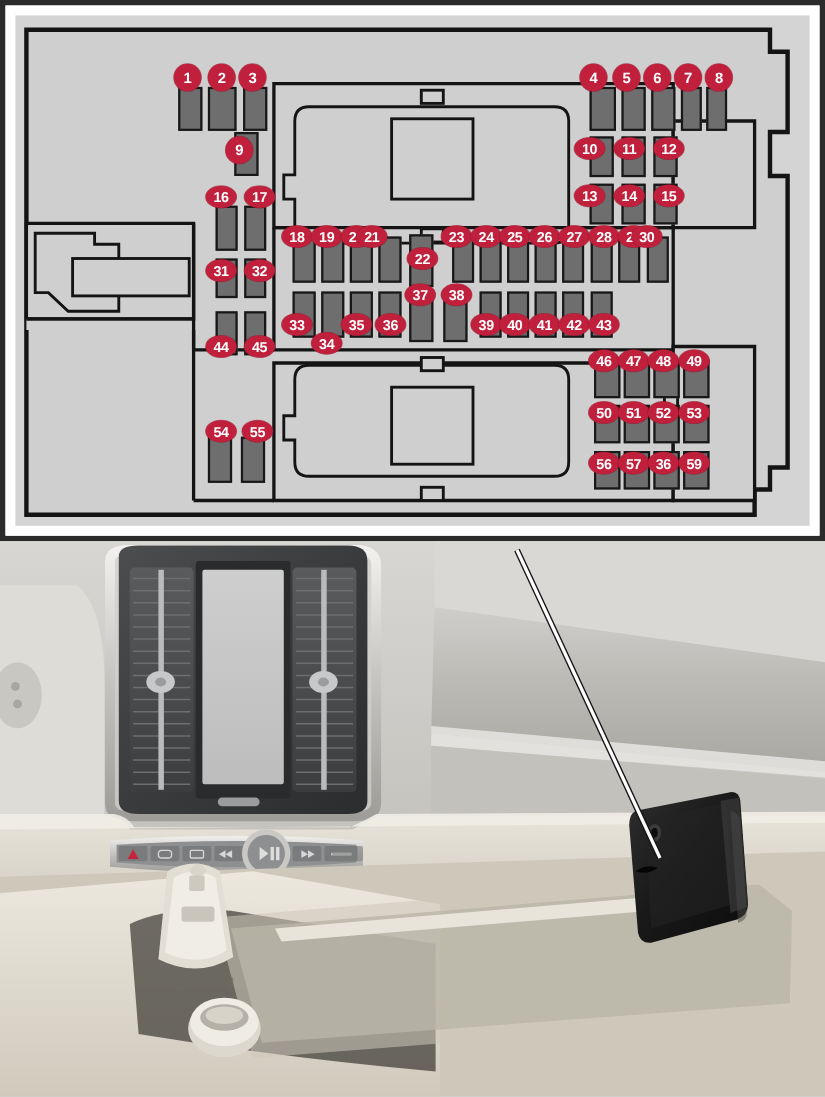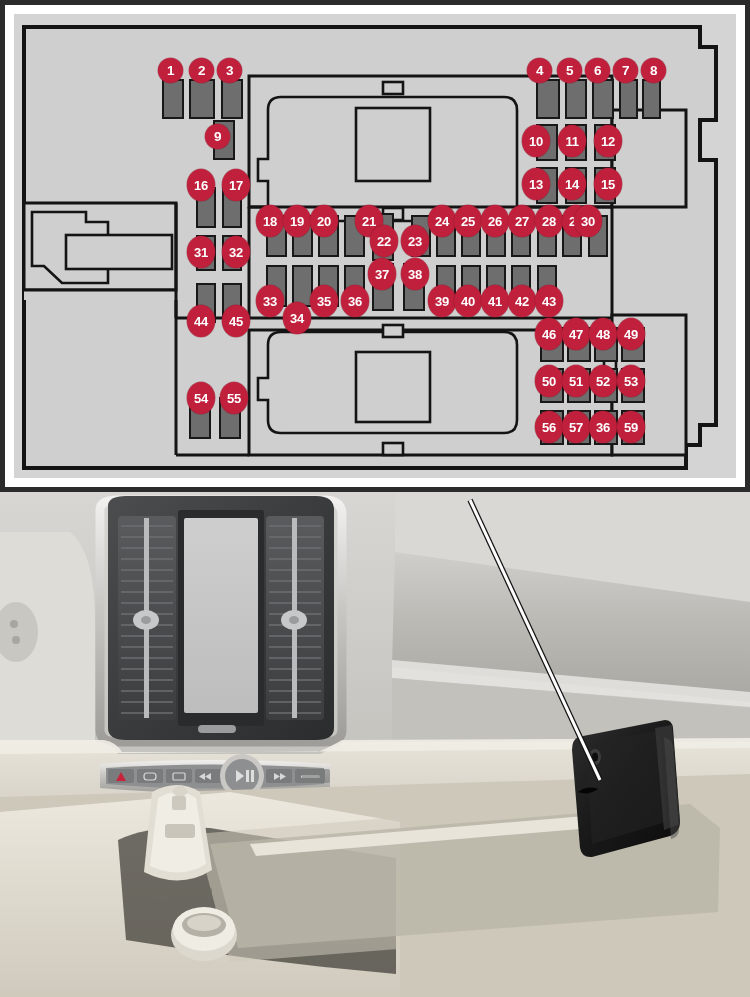--- a/index.html
+++ b/index.html
@@ -18,21 +18,21 @@
 
   
   .fuse{position:absolute;background:#6e6e6e;border:2.5px solid #181818;
         box-sizing:border-box;}
   
   .badge{position:absolute;width:25px;height:25px;border-radius:50%;
         background:#c0203c;color:#ffffff;font-size:13.5px;font-weight:bold;
         display:flex;align-items:center;justify-content:center;
         line-height:1;letter-spacing:-0.3px;
         box-shadow:0 0 0 0.5px rgba(140,20,40,.6);}
-  .badge.w2{width:28px;height:32px;border-radius:50%;font-size:13px;}
+  .badge.w2{width:28px;height:20px;border-radius:50%;font-size:13px;}
 
   
   #photo{position:absolute;left:0;top:492px;width:750px;height:505px;
      overflow:hidden;background:#c9c9c7;}
   #photo svg{position:absolute;left:0;top:0;}
 </style>
 </head>
 <body>
 
 <div id="diagram-panel">
@@ -163,23 +163,23 @@
         <div class="badge w2" style="left: 558px; top: 125px;">11</div>
         <div class="badge w2" style="left: 594px; top: 125px;">12</div>
         <div class="badge w2" style="left: 522px; top: 168px;">13</div>
         <div class="badge w2" style="left: 558px; top: 168px;">14</div>
         <div class="badge w2" style="left: 594px; top: 168px;">15</div>
         <div class="badge w2" style="left: 187px; top: 169px;">16</div>
         <div class="badge w2" style="left: 222px; top: 169px;">17</div>
         <div class="badge w2" style="left: 256px; top: 205px;">18</div>
         <div class="badge w2" style="left: 283px; top: 205px;">19</div>
         <div class="badge w2" style="left: 310px; top: 205px;">20</div>
-        <div class="badge w2" style="left: 355px; top: 205px;">21</div>
+        <div class="badge w2" style="left: 324px; top: 205px;">21</div>
         <div class="badge w2" style="left: 370px; top: 225px;">22</div>
-        <div class="badge w2" style="left: 401px; top: 205px; margin-top: 20px;">23</div>
+        <div class="badge w2" style="left: 401px; top: 205px;">23</div>
         <div class="badge w2" style="left: 428px; top: 205px;">24</div>
         <div class="badge w2" style="left: 454px; top: 205px;">25</div>
         <div class="badge w2" style="left: 481px; top: 205px;">26</div>
         <div class="badge w2" style="left: 508px; top: 205px;">27</div>
         <div class="badge w2" style="left: 535px; top: 205px;">28</div>
         <div class="badge w2" style="left: 562px; top: 205px;">29</div>
         <div class="badge w2" style="left: 574px; top: 205px;">30</div>
         <div class="badge w2" style="left: 187px; top: 236px;">31</div>
         <div class="badge w2" style="left: 222px; top: 236px;">32</div>
         <div class="badge w2" style="left: 256px; top: 285px;">33</div>

